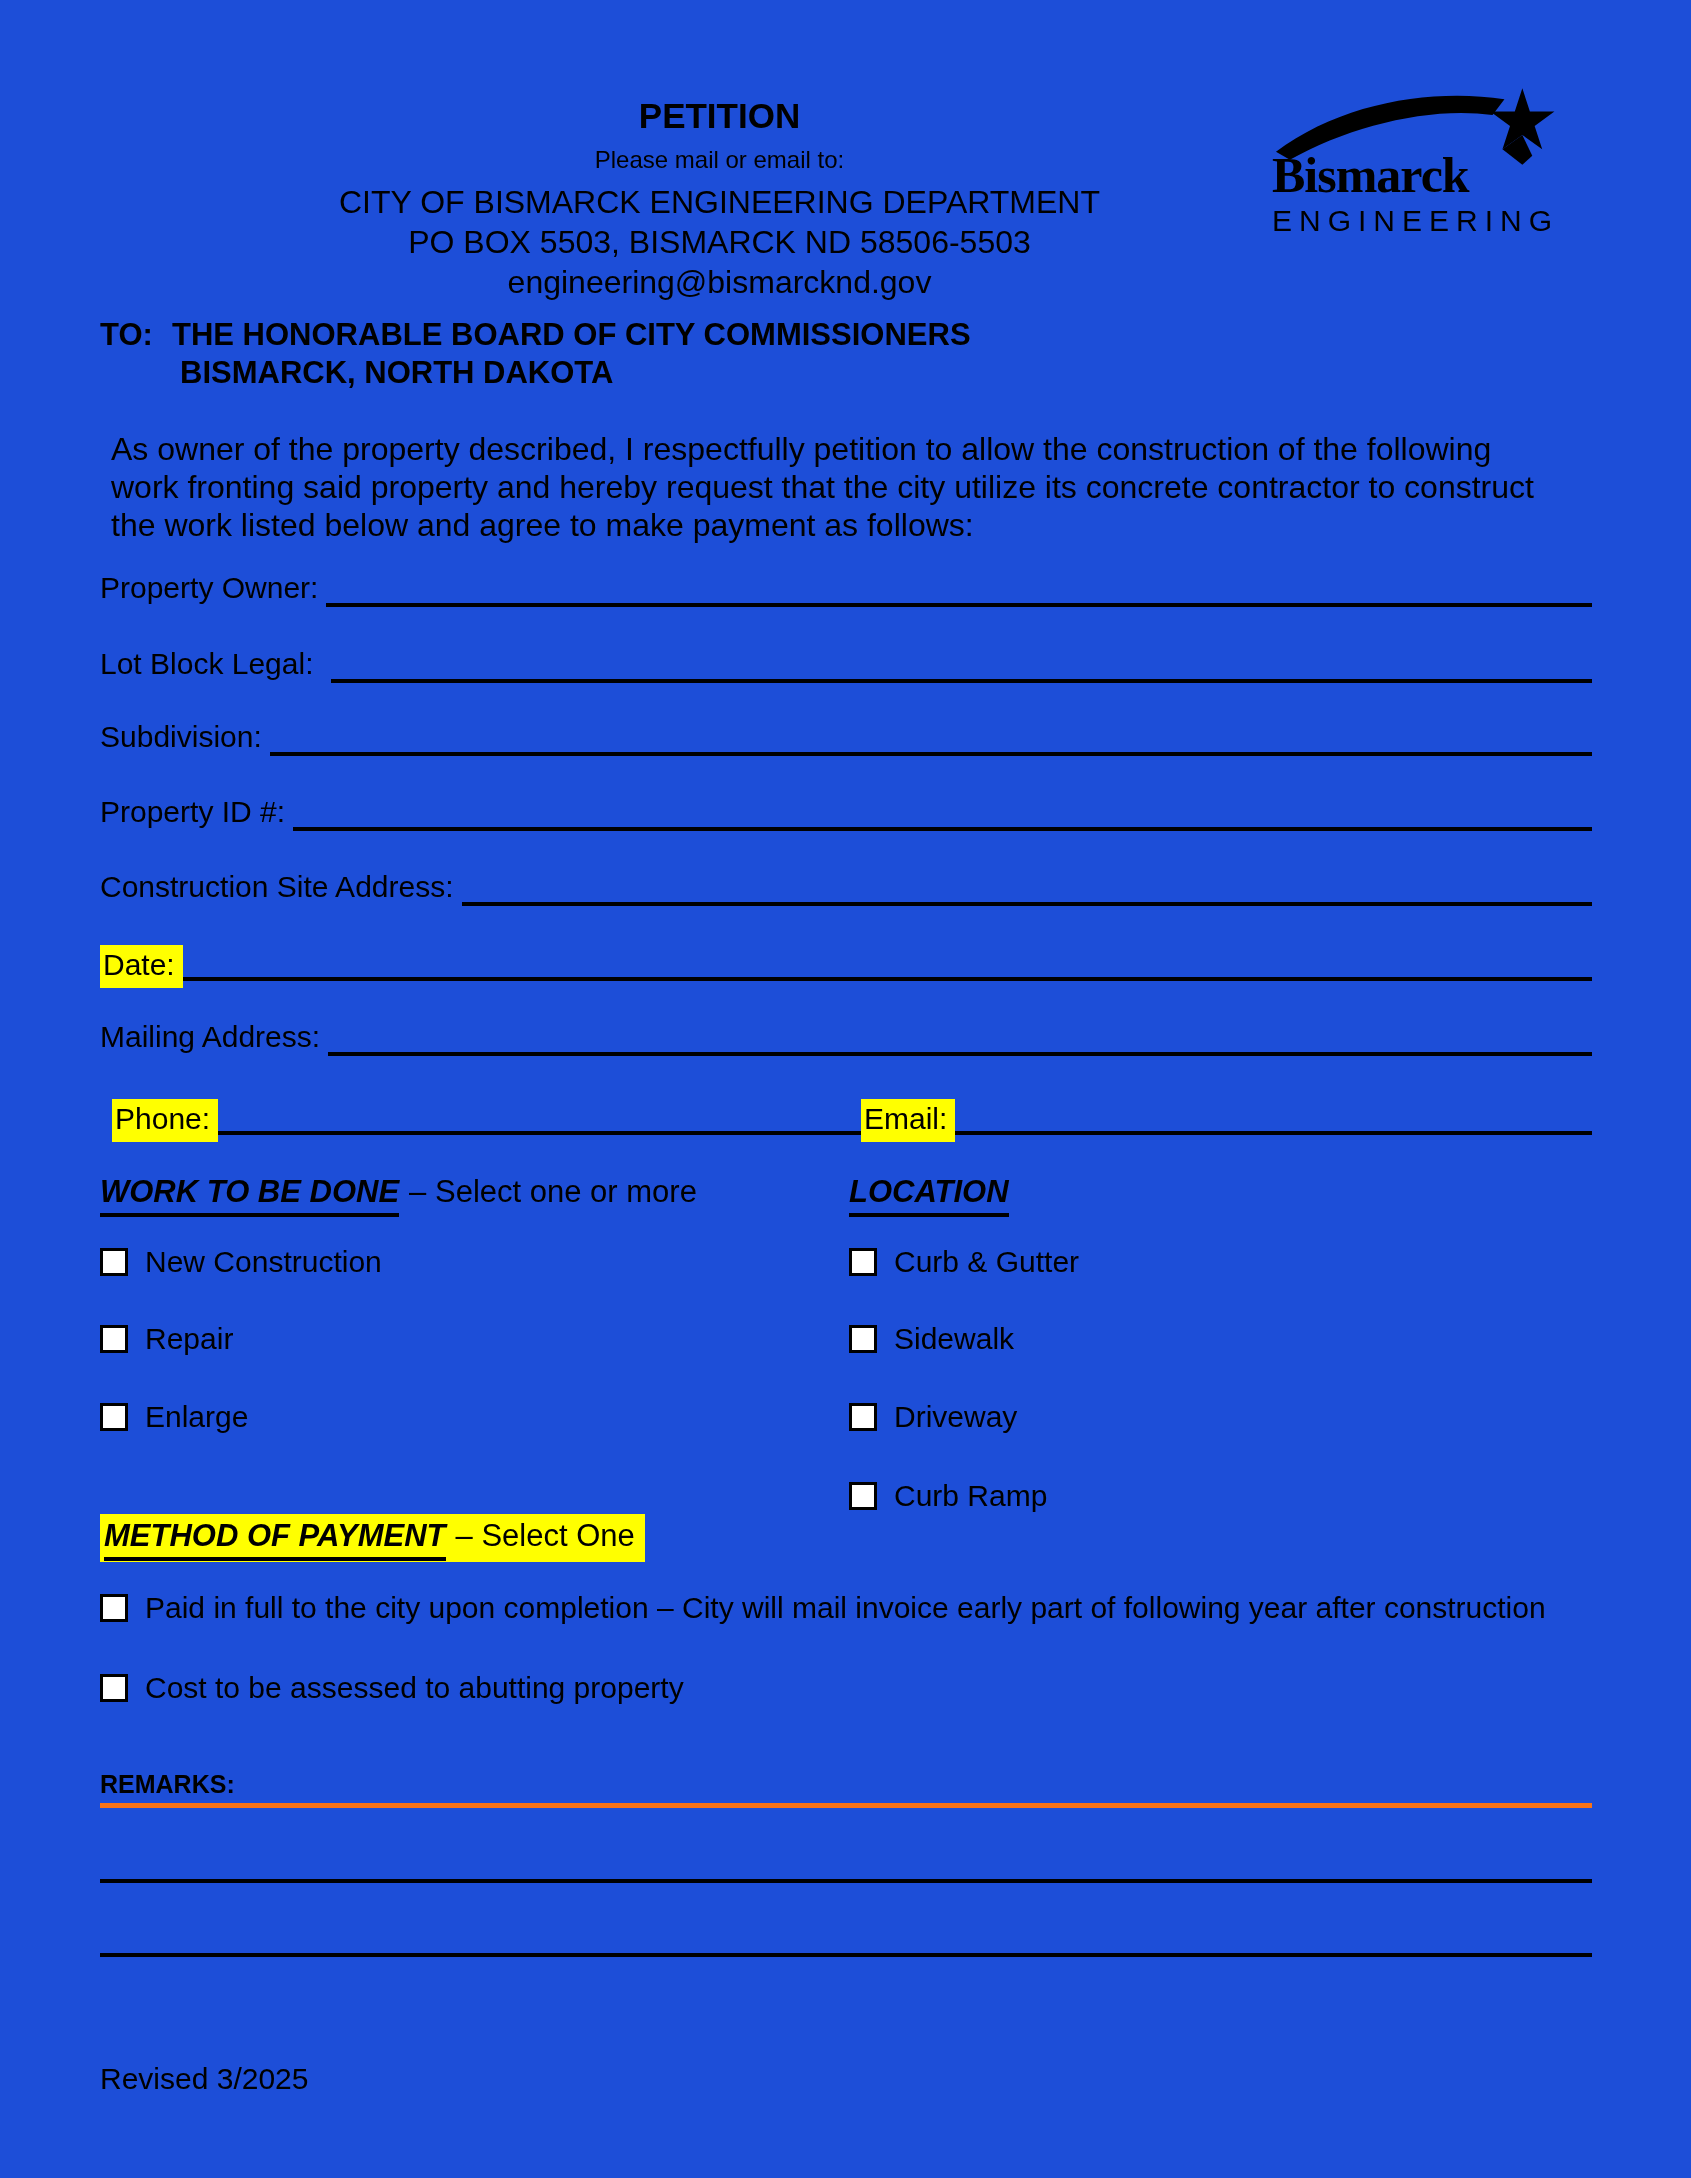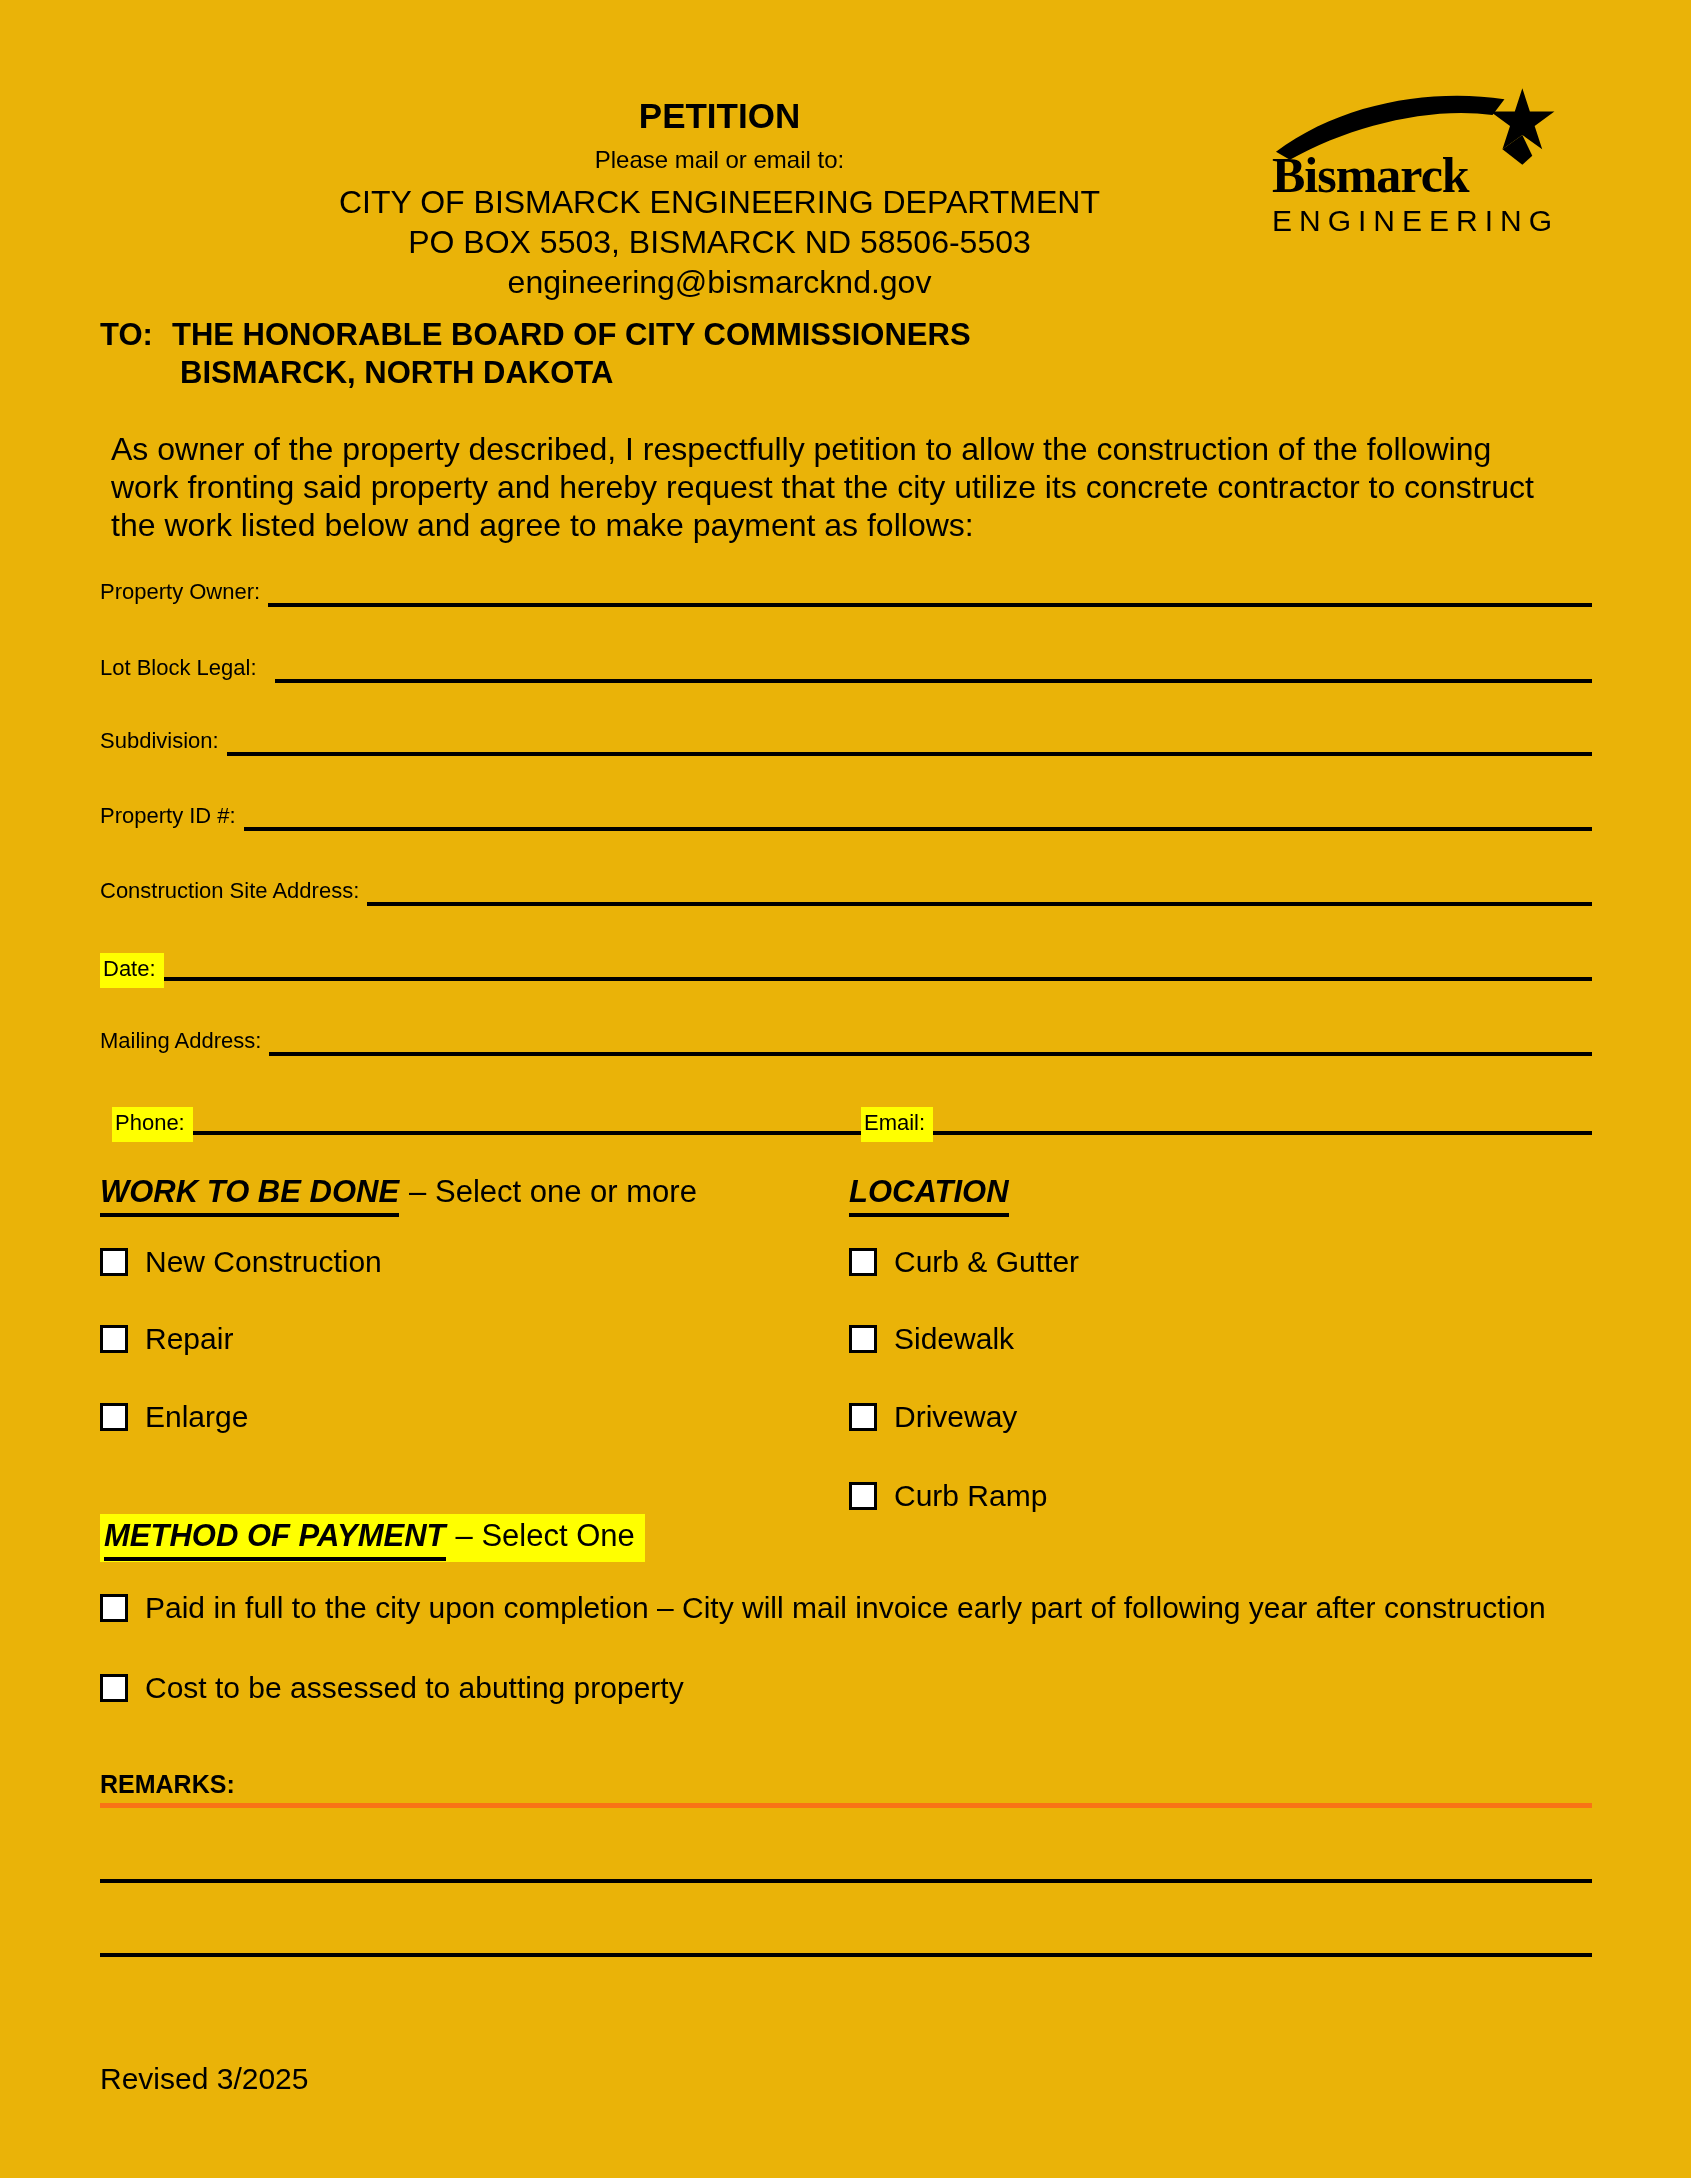--- a/index.html
+++ b/index.html
@@ -1,18 +1,18 @@
 <!DOCTYPE html>
 <html><head>
 <meta charset="utf-8">
 <style>
   * { margin:0; padding:0; box-sizing:border-box; }
   html,body { background:#fff; }
   .page {
-    position:relative; width:1692px; height:2178px; background:#eab308;
+    position:relative; width:1692px; height:2178px; background:#1d4ed8;
     color:#000; font-family:"Liberation Sans","DejaVu Sans",sans-serif;
     overflow:hidden;
   }
   
   .header-text { position:absolute; left:100px; top:96px; width:1239px; text-align:center; }
   .h-title   { font-size:35px; font-weight:bold; margin-bottom:10px; }
   .h-sub     { font-size:24px; margin-bottom:10px; }
   .h-line    { font-size:32px; margin-bottom:3px; }
   
   .logo { position:absolute; left:1272px; top:86px; width:300px; }
@@ -23,21 +23,21 @@
   
   .to-block { position:absolute; left:100px; top:316px; display:flex;
               font-size:31px; font-weight:bold; line-height:38px; }
   .to-label { width:72px; }
   .to-lines div:nth-child(2) { padding-left:8px; }
   
   .intro { position:absolute; left:111px; top:430px; width:1430px;
            font-size:32px; line-height:38px; }
   
   .frow { position:absolute; left:100px; right:100px; height:50px;
-          display:flex; align-items:flex-end; font-size:22px; }
+          display:flex; align-items:flex-end; font-size:30px; }
   .flabel { white-space:nowrap; padding:0 8px 2px 0; }
   .fill  { flex:1; height:100%; border-bottom:4px solid #000; }
   .cell  { display:flex; align-items:flex-end; height:100%; }
   .c1s { width:771px; } .c1p { width:749px;margin-left:12px; } .c2 { flex:1;align-items:flex-end; }
   .hl { background:#FFFF00; padding:3px 8px 6px 3px; margin-bottom:-7px; white-space:nowrap; }
   
   .sec-head { position:absolute; font-size:31px; white-space:nowrap; }
   .u-bold { font-weight:bold; border-bottom:4px solid #000; padding-bottom:4px;font-style:italic; }
   .suffix { margin-left:10px;margin-top:18px; }
   .hlwrap { background:#FFFF00; display:inline-block; padding:4px 10px 8px 4px; }

